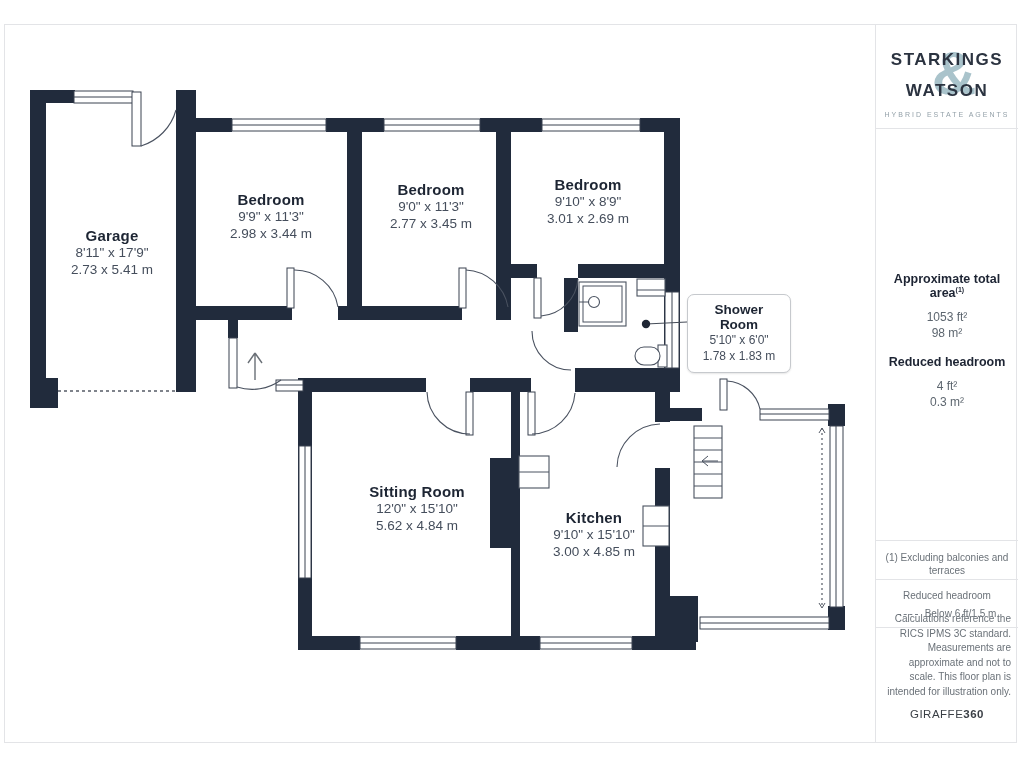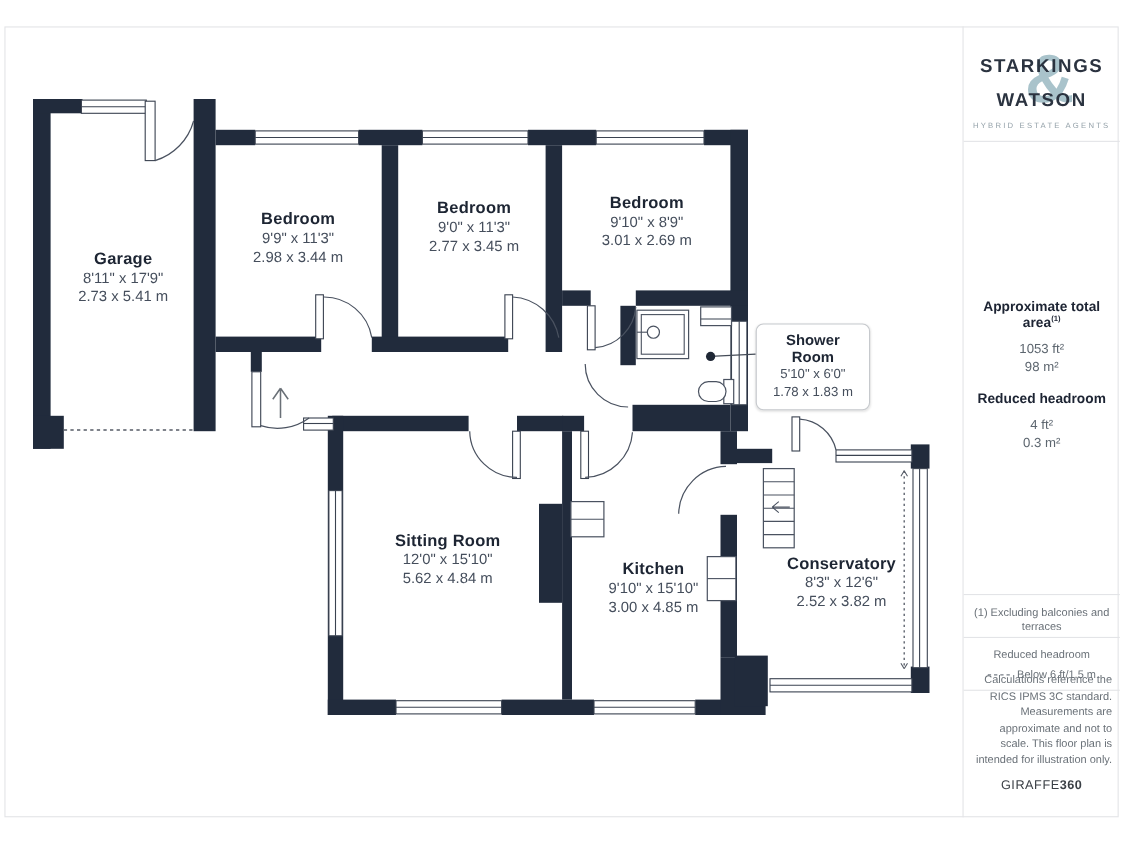--- a/index.html
+++ b/index.html
@@ -215,34 +215,29 @@
   <div class="room-label" style="left:431px;top:181px;">
     <div class="t">Bedroom</div>
     <div class="d">9'0" x 11'3"</div>
     <div class="d">2.77 x 3.45 m</div>
   </div>
   <div class="room-label" style="left:588px;top:176px;">
     <div class="t">Bedroom</div>
     <div class="d">9'10" x 8'9"</div>
     <div class="d">3.01 x 2.69 m</div>
   </div>
-  <div class="room-label" style="left:407px;top:483px;">
+  <div class="room-label" style="left:417px;top:483px;">
     <div class="t">Sitting Room</div>
     <div class="d">12'0" x 15'10"</div>
     <div class="d">5.62 x 4.84 m</div>
   </div>
   <div class="room-label" style="left:594px;top:509px;">
     <div class="t">Kitchen</div>
     <div class="d">9'10" x 15'10"</div>
     <div class="d">3.00 x 4.85 m</div>
-  </div>
-  <div class="room-label" style="left:765px;top:504px;">
-    <div class="t">Conservatory</div>
-    <div class="d">8'3" x 12'6"</div>
-    <div class="d">2.52 x 3.82 m</div>
   </div>
 
   <div class="callout">
     <div class="t">Shower Room</div>
     <div class="d">5'10" x 6'0"</div>
     <div class="d">1.78 x 1.83 m</div>
   </div>
 
   <div class="vdivider"></div>
   <div class="sidebar">

